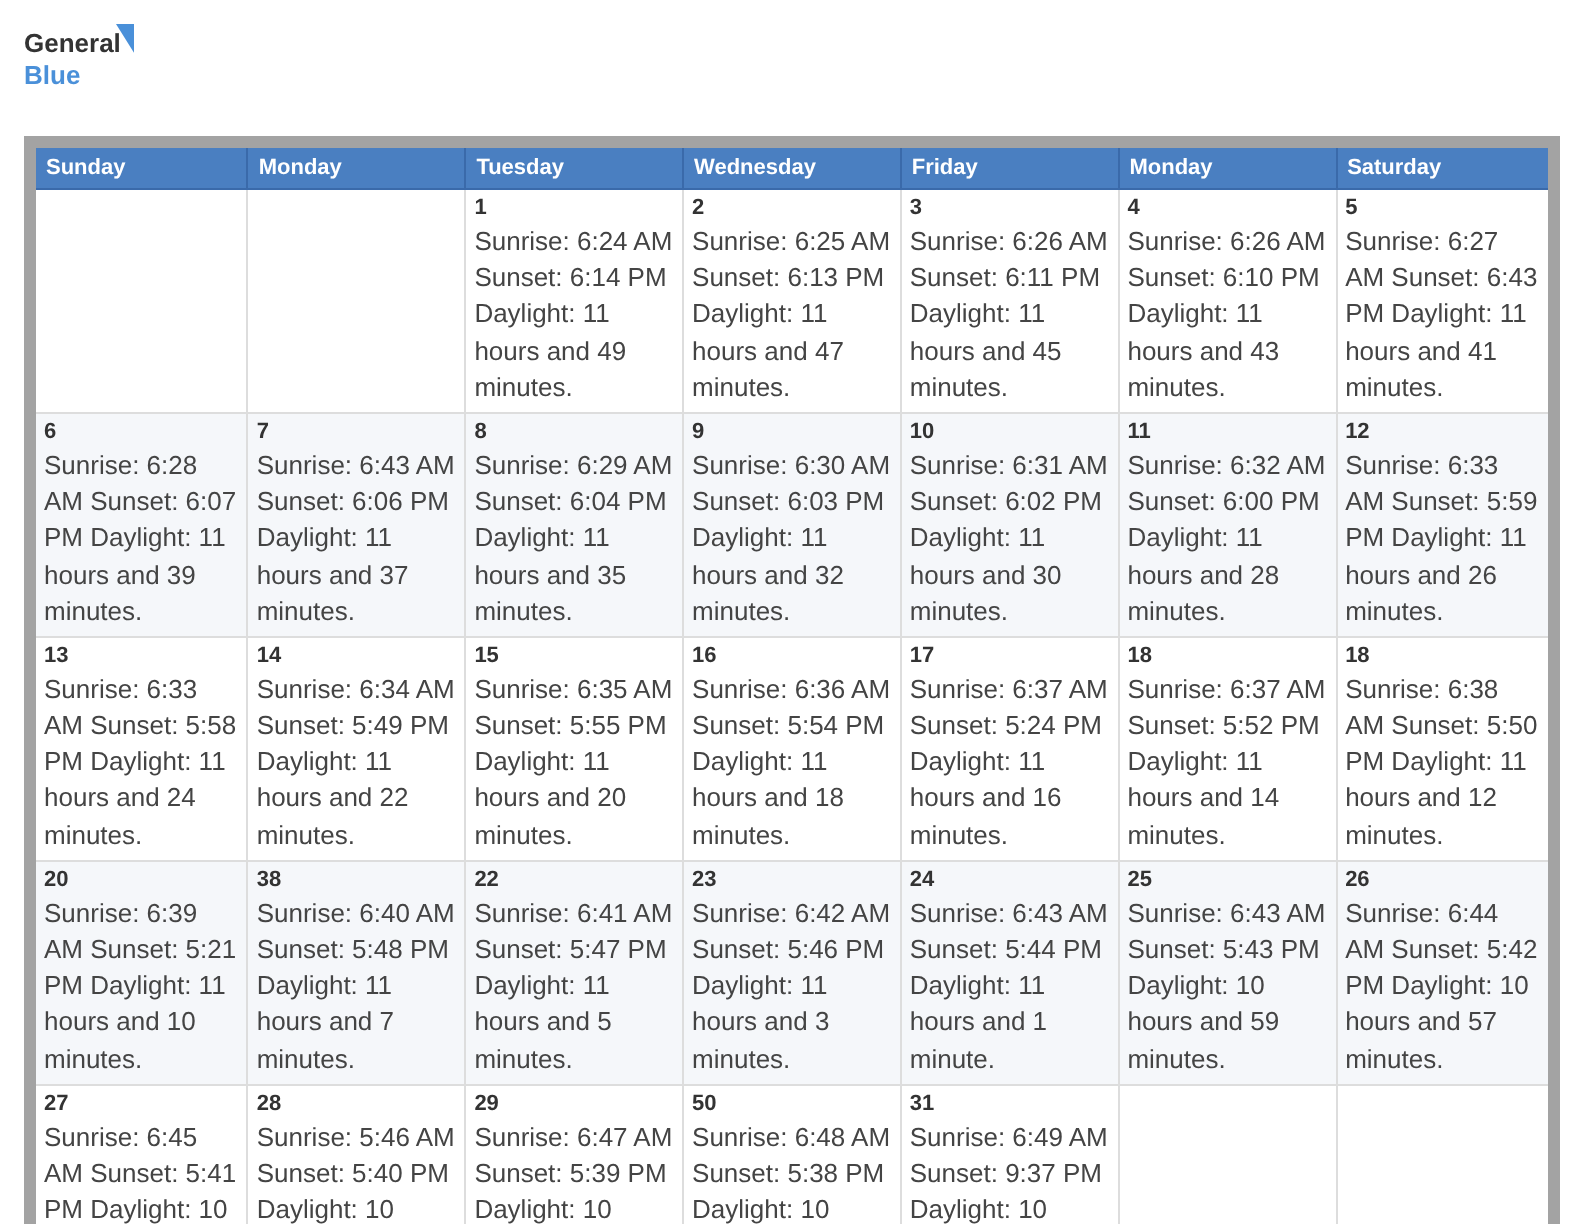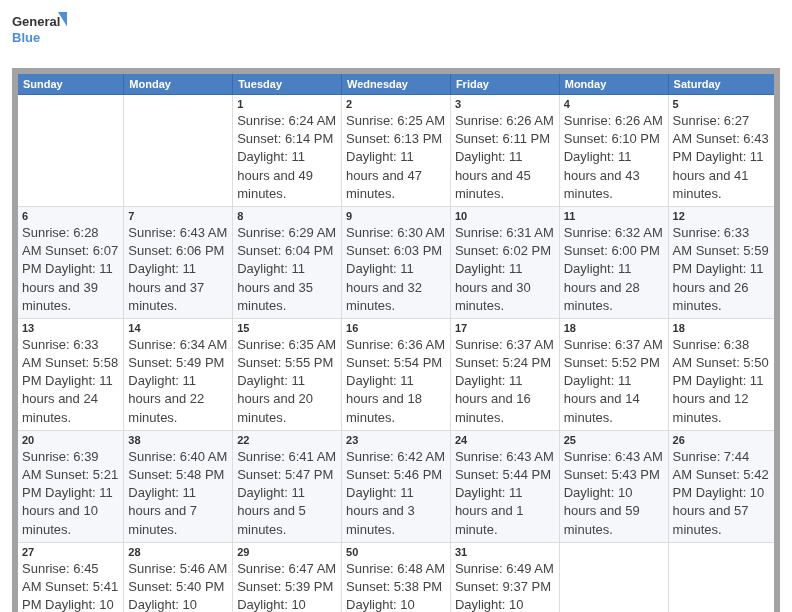--- a/index.html
+++ b/index.html
@@ -275,21 +275,21 @@
 Daylight: 11 hours and 1 minute.</div>
           </td>
           <td>
             <span class="day-number">25</span>
             <div class="day-info">Sunrise: 6:43 AM
 Sunset: 5:43 PM
 Daylight: 10 hours and 59 minutes.</div>
           </td>
           <td>
             <span class="day-number">26</span>
-            <div class="day-info">Sunrise: 7:44 AM
+            <div class="day-info">Sunrise: 6:44 AM
 Sunset: 5:42 PM
 Daylight: 10 hours and 57 minutes.</div>
           </td>
         </tr>
         <tr>
           <td>
             <span class="day-number">27</span>
             <div class="day-info">Sunrise: 6:45 AM
 Sunset: 5:41 PM
 Daylight: 10 hours and 55 minutes.</div>

